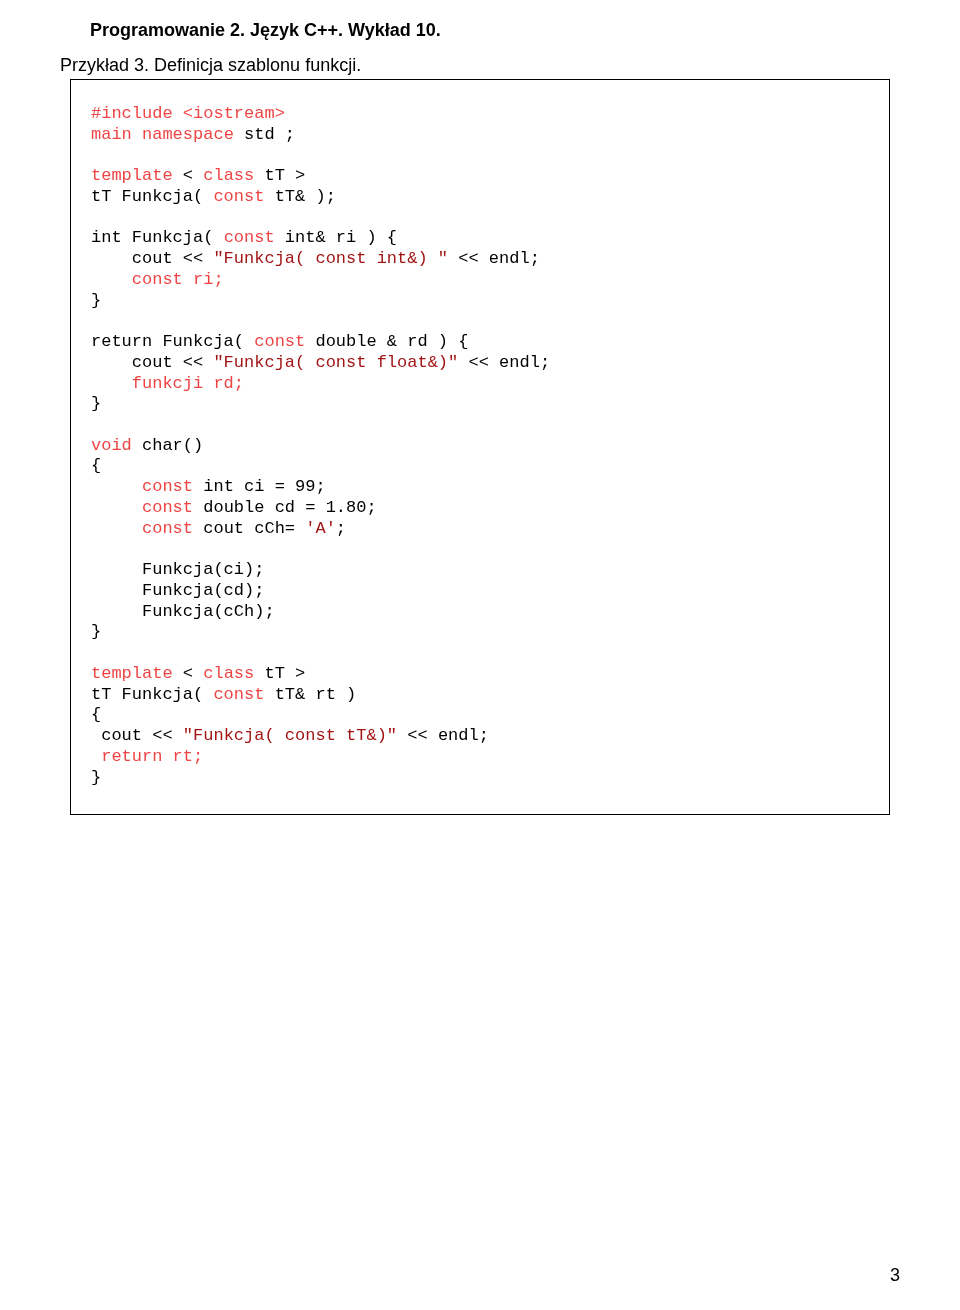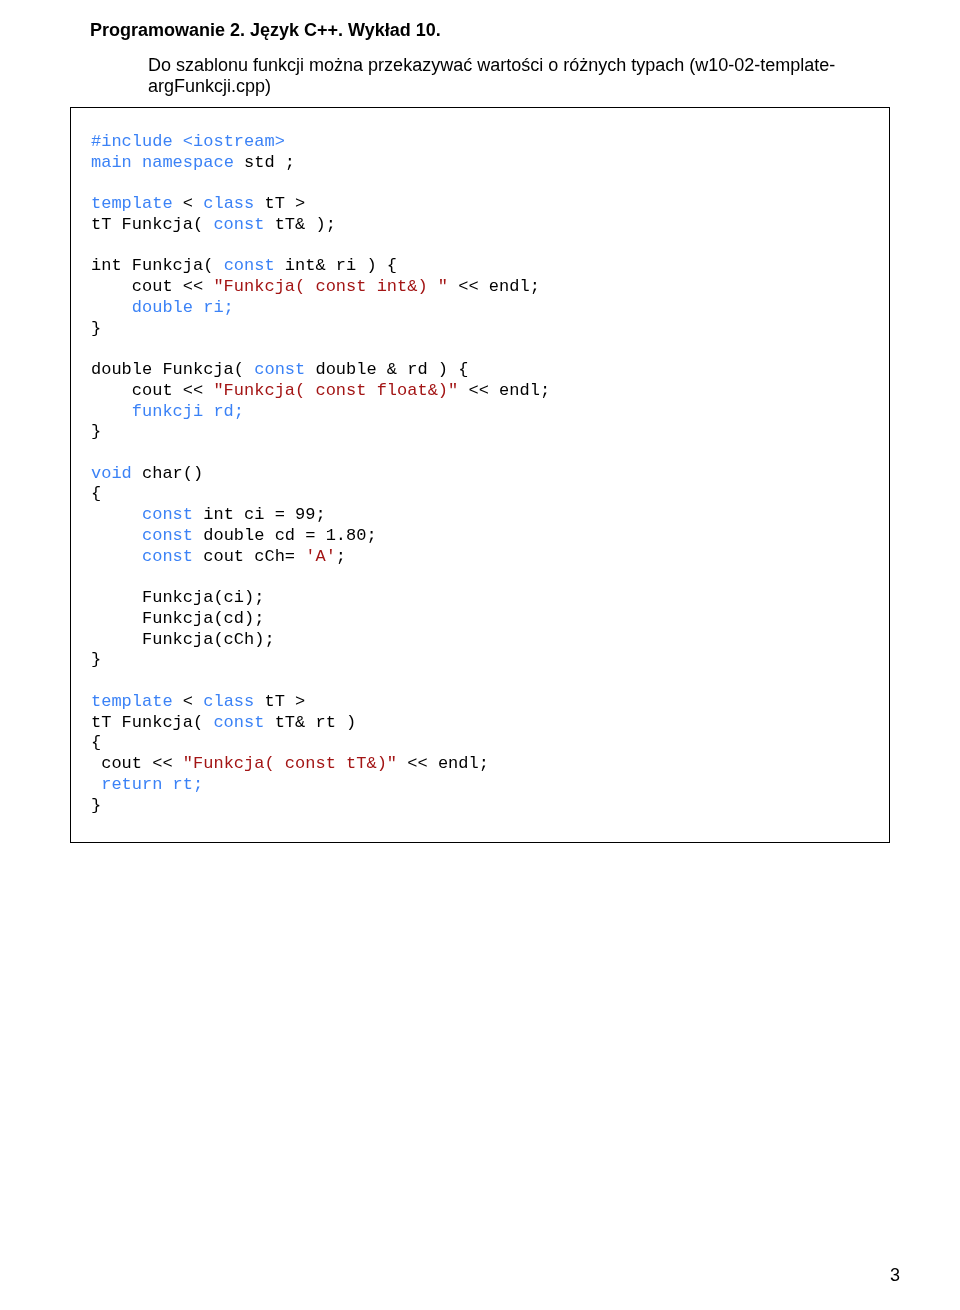--- a/index.html
+++ b/index.html
@@ -39,44 +39,46 @@
     line-height: 1.22;
     white-space: pre;
     margin: 0 10px 0 10px;
   }
   .page-num {
     position: absolute;
     bottom: 24px;
     right: 60px;
     font-size: 18px;
   }
-  .kw { color: #3b82f6; }
+  .kw { color: #ef4444; }
   .str { color: #a31515; }
 </style>
 </head>
 <body>
 
 <div class="page">
 
   <div class="header-line">Programowanie 2. Język C++. Wykład 10.</div>
 
-  <div class="example-desc">Do szablonu funkcji można przekazywać wartości o różnych typach  (w10-02-template-argFunkcji.cpp)</div>
+  <div class="example-label">
+    <span>Przykład 3.  </span><span>Definicja szablonu funkcji.</span>
+  </div>
 
   <div class="code-box"><span class="kw">#include </span><span class="kw">&lt;iostream&gt;</span>
 <span class="kw">main</span> <span class="kw">namespace</span><span> std ;</span>
 
 <span class="kw">template</span><span> &lt; </span><span class="kw">class</span><span> tT &gt;</span>
 <span>tT Funkcja( </span><span class="kw">const</span><span> tT&amp; );</span>
 
 <span>int Funkcja( </span><span class="kw">const</span><span> int&amp; ri ) {</span>
 <span>    cout &lt;&lt; </span><span class="str">"Funkcja( const int&amp;) "</span><span> &lt;&lt; endl;</span>
-<span class="kw">    double ri;</span>
+<span class="kw">    const ri;</span>
 <span>}</span>
 
-<span>double Funkcja( </span><span class="kw">const</span><span> double &amp; rd ) {</span>
+<span>return Funkcja( </span><span class="kw">const</span><span> double &amp; rd ) {</span>
 <span>    cout &lt;&lt; </span><span class="str">"Funkcja( const float&amp;)"</span><span> &lt;&lt; endl;</span>
 <span class="kw">    funkcji rd;</span>
 <span>}</span>
 
 <span class="kw">void</span><span> char()</span>
 <span>{</span>
 <span>     </span><span class="kw">const</span><span> int ci = 99;</span>
 <span>     </span><span class="kw">const</span><span> double cd = 1.80;</span>
 <span>     </span><span class="kw">const</span><span> cout cCh= </span><span class="str">'A'</span><span>;</span>
 

